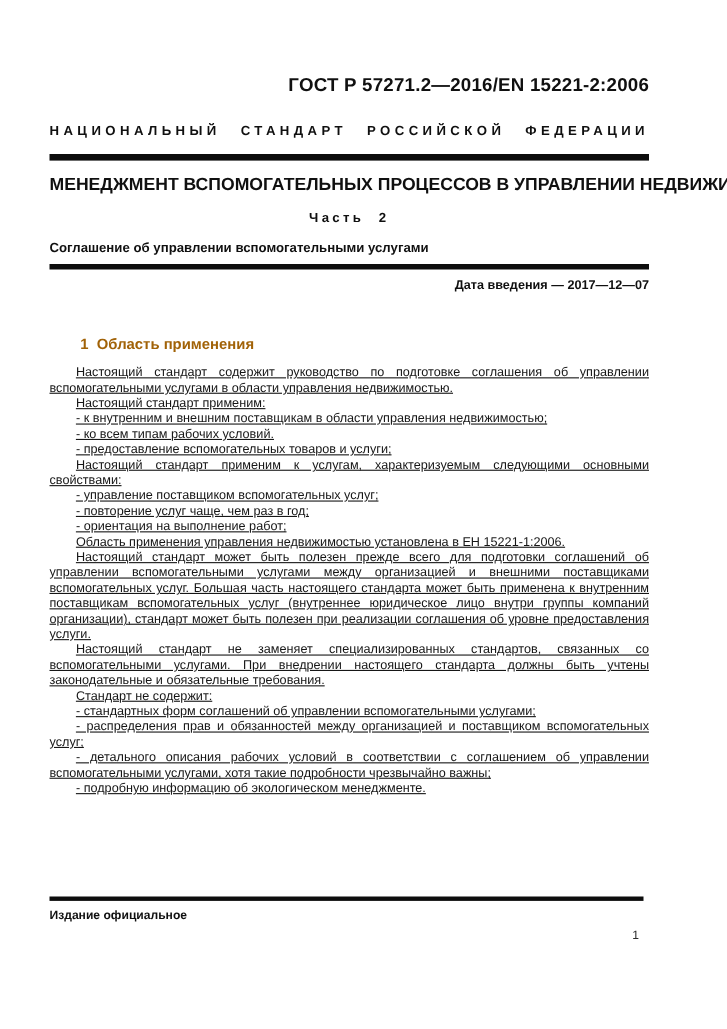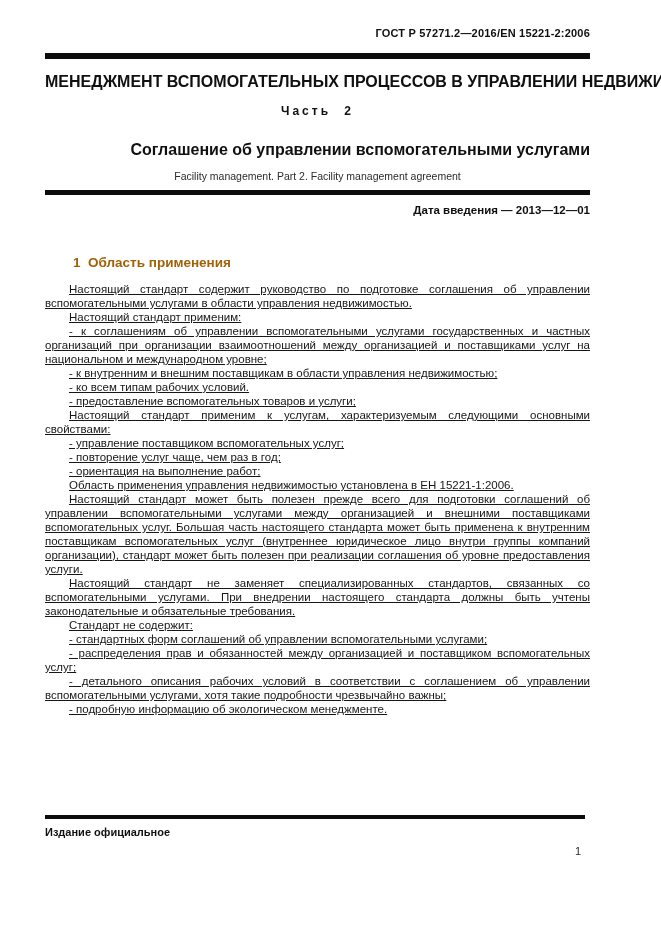--- a/index.html
+++ b/index.html
@@ -18,23 +18,23 @@
       overflow: hidden;
       box-sizing: border-box;
     }
     .content {
       position: absolute;
       left: 45px;
       top: 0;
       width: 545px;
     }
     .doc-number {
-      margin-top: 27px;
+      margin-top: 68px;
       text-align: right;
-      font-size: 11px;
+      font-size: 17px;
       font-weight: bold;
       letter-spacing: 0.2px;
       color: #101010;
     }
     .federal-title {
       margin-top: 24px;
       font-size: 12px;
       font-weight: bold;
       letter-spacing: 4px;
       text-align: justify;
@@ -59,23 +59,23 @@
     .title-part {
       margin-top: 13px;
       text-align: center;
       font-size: 12px;
       font-weight: bold;
       letter-spacing: 3px;
       word-spacing: 7px;
       color: #101010;
     }
     .title-sub {
-      margin-top: 23px;
-      text-align: right;
-      font-size: 16px;
+      margin-top: 13px;
+      text-align: left;
+      font-size: 12px;
       font-weight: bold;
       color: #101010;
     }
     .title-en {
       margin-top: 11px;
       text-align: center;
       font-size: 10.5px;
       font-weight: normal;
       color: #2b2b2b;
     }
@@ -131,41 +131,40 @@
     }
   </style>
 </head>
 <body>
 
 <div class="page">
   <div class="content">
 
     <div class="doc-number">ГОСТ Р 57271.2—2016/EN 15221-2:2006</div>
 
+    <div class="federal-title">НАЦИОНАЛЬНЫЙ СТАНДАРТ РОССИЙСКОЙ ФЕДЕРАЦИИ</div>
 
     <div class="rule rule-top"></div>
 
     <div class="title-main">МЕНЕДЖМЕНТ ВСПОМОГАТЕЛЬНЫХ ПРОЦЕССОВ В УПРАВЛЕНИИ НЕДВИЖИМОСТЬЮ</div>
 
     <div class="title-part">Часть 2</div>
 
     <div class="title-sub">Соглашение об управлении вспомогательными услугами</div>
 
-    <div class="title-en">Facility management. Part 2. Facility management agreement</div>
 
     <div class="rule rule-mid"></div>
 
-    <div class="date-line">Дата введения — 2013—12—01</div>
+    <div class="date-line">Дата введения — 2017—12—07</div>
 
     <h2 class="section-heading">1  Область применения</h2>
 
     <div class="body-text">
       <p>Настоящий стандарт содержит руководство по подготовке соглашения об управлении вспомогательными услугами в области управления недвижимостью.</p>
       <p>Настоящий стандарт применим:</p>
-      <p>- к соглашениям об управлении вспомогательными услугами государственных и частных организаций при организации взаимоотношений между организацией и поставщиками услуг на национальном и международном уровне;</p>
       <p>- к внутренним и внешним поставщикам в области управления недвижимостью;</p>
       <p>- ко всем типам рабочих условий.</p>
       <p>- предоставление вспомогательных товаров и услуги;</p>
       <p>Настоящий стандарт применим к услугам, характеризуемым следующими основными свойствами:</p>
       <p>- управление поставщиком вспомогательных услуг;</p>
       <p>- повторение услуг чаще, чем раз в год;</p>
       <p>- ориентация на выполнение работ;</p>
       <p>Область применения управления недвижимостью установлена в ЕН 15221-1:2006.</p>
       <p>Настоящий стандарт может быть полезен прежде всего для подготовки соглашений об управлении вспомогательными услугами между организацией и внешними поставщиками вспомогательных услуг. Большая часть настоящего стандарта может быть применена к внутренним поставщикам вспомогательных услуг (внутреннее юридическое лицо внутри группы компаний организации), стандарт может быть полезен при реализации соглашения об уровне предоставления услуги.</p>
       <p>Настоящий стандарт не заменяет специализированных стандартов, связанных со вспомогательными услугами. При внедрении настоящего стандарта должны быть учтены законодательные и обязательные требования.</p>

